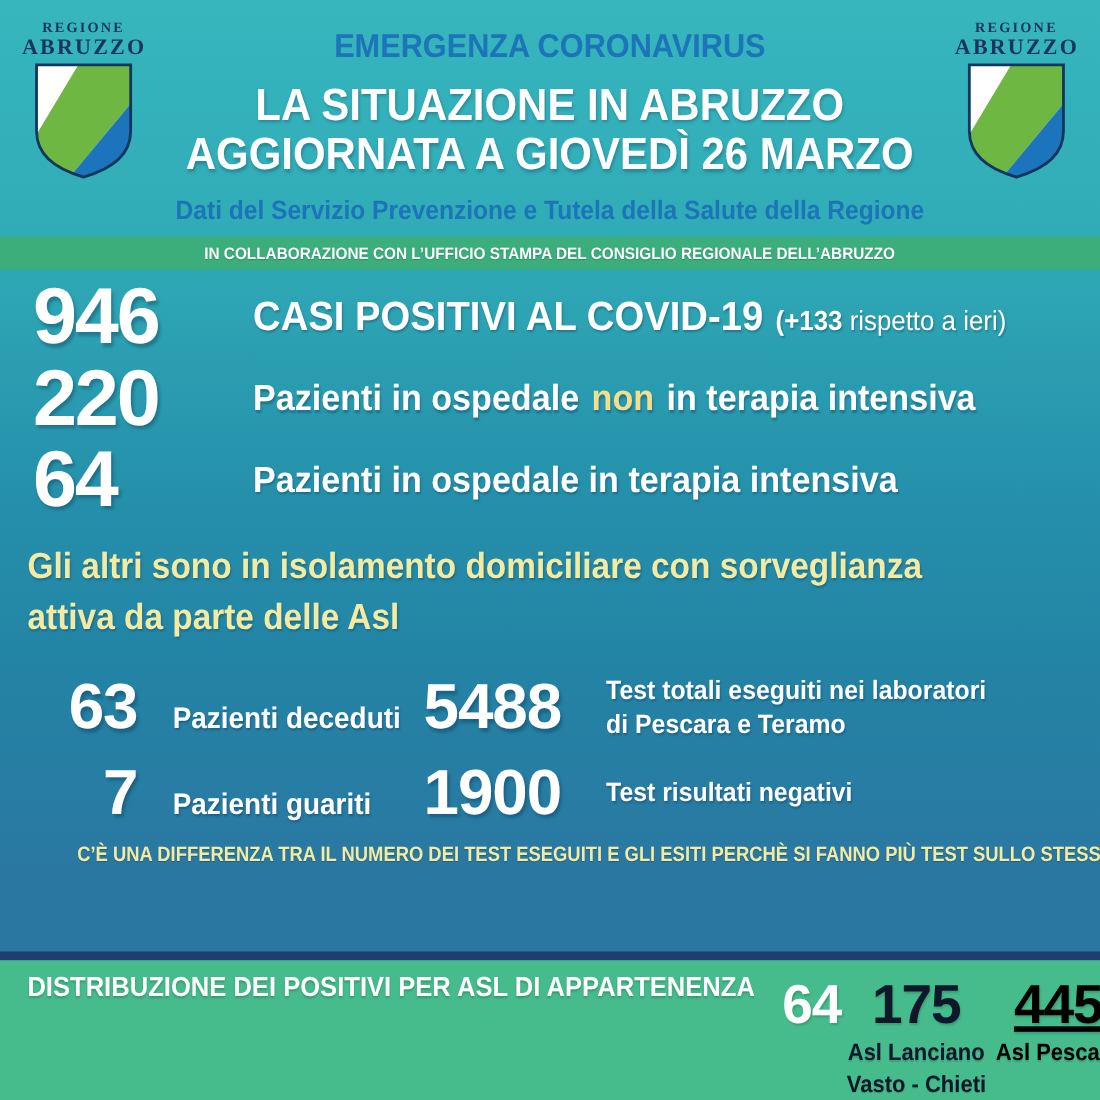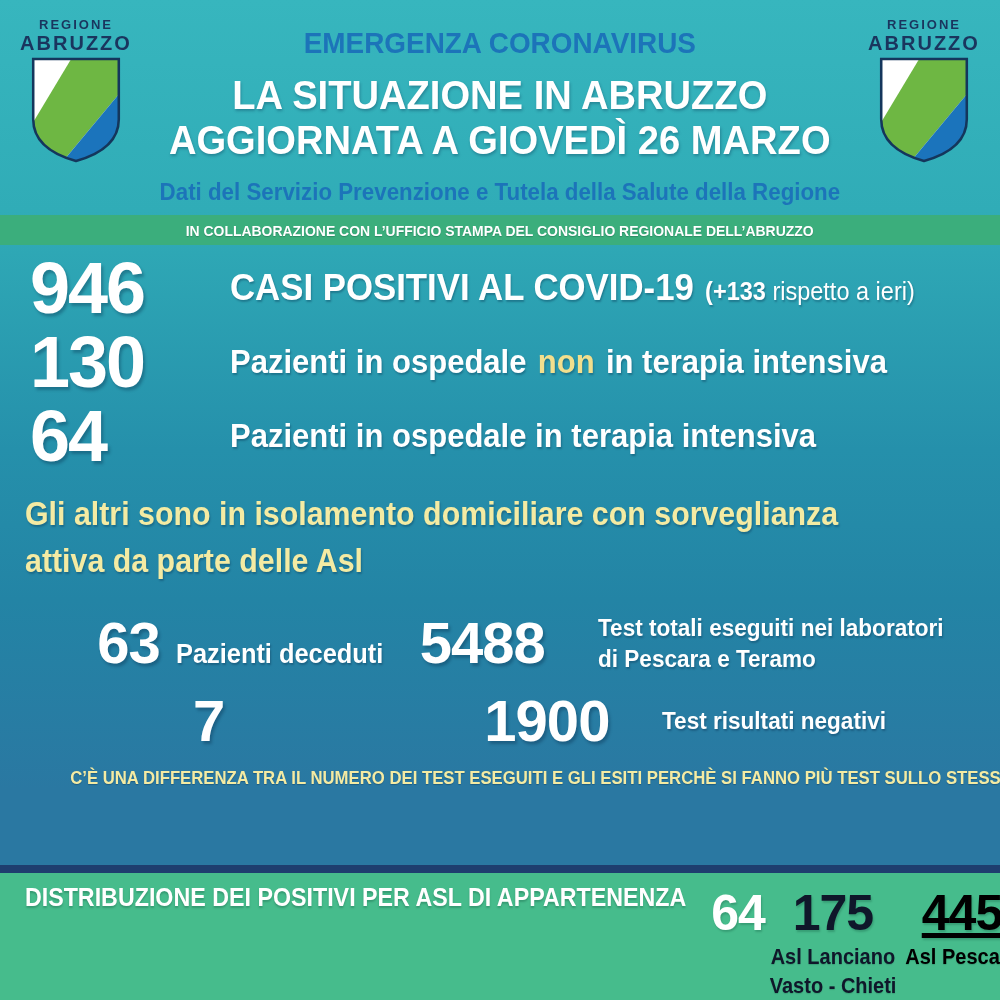--- a/index.html
+++ b/index.html
@@ -6,21 +6,21 @@
   .poster{
     width:1000px;height:1000px;position:relative;overflow:hidden;
     font-family:"Liberation Sans","DejaVu Sans",sans-serif;
     background:linear-gradient(180deg,#37B6BE 0%,#30ACB7 21%,#2590AB 45%,#2384A5 60%,#2A78A2 79%,#2A78A2 100%);
   }
   
   .header{height:215px;position:relative;}
   .logo{position:absolute;top:18px;width:112px;text-align:center;}
   .logo.left{left:20px;}
   .logo.right{right:20px;}
-  .logo-text{font-family:Liberation Sans, sans-serif;font-weight:bold;color:#1A355E;line-height:1.1;}
+  .logo-text{font-family:Liberation Serif, serif;font-weight:bold;color:#1A355E;line-height:1.1;}
   .logo-text .l1{display:block;font-size:13px;letter-spacing:2px;}
   .logo-text .l2{display:block;font-size:20px;letter-spacing:2px;}
   .shield{margin-top:2px;}
   .supertitle{padding-top:26px;text-align:center;color:#1C74B9;font-size:30px;font-weight:bold;}
   .title{{}text-align:center;color:#FFFFFF;font-size:41px;font-weight:bold;line-height:1.1;margin-top:13px;
     text-shadow:1px 2px 3px rgba(0,30,60,.28);}
   .subtitle{text-align:center;color:#1C74B9;font-size:24px;font-weight:bold;margin-top:15px;}
   .sq{display:inline-block;transform:scaleX(.93);transform-origin:center;white-space:nowrap;}
   .sql{display:inline-block;transform:scaleX(.94);transform-origin:left center;}
   
@@ -32,30 +32,30 @@
   .stat-num{width:200px;font-size:72px;font-weight:bold;line-height:1;letter-spacing:-2px;
     text-shadow:2px 3px 3px rgba(0,30,60,.3);}
   .stat-label{font-size:33px;font-weight:bold;text-shadow:1px 2px 2px rgba(0,30,60,.3);display:flex;align-items:baseline;gap:12px;
     transform:scaleX(.94);transform-origin:left center;white-space:nowrap;}
   .stat-label.first{font-size:37px;}
   .delta{font-size:25px;font-weight:normal;}
   .delta b{font-weight:bold;}
   .hl{color:#F2DF8D;}
   .iso-note{margin:18px 0 0 25px;width:940px;color:#F4EBA3;font-size:33px;font-weight:bold;line-height:1.42;
     transform:scaleX(.92);transform-origin:left center;text-shadow:1px 2px 2px rgba(0,30,60,.28);}
-  .row2{display:flex;align-items:center;padding-left:30px;height:64px;justify-content:center;}
+  .row2{display:flex;align-items:center;padding-left:30px;height:64px;}
   .row2.a{margin-top:26px;}
   .row2.b{margin-top:14px;}
   .pair-l{width:355px;display:flex;align-items:baseline;}
   .pair-l .num{width:95px;text-align:right;}
-  .pair-l .lbl{margin-left:16px;font-size:27px;font-weight:bold;text-shadow:1px 2px 2px rgba(0,30,60,.3);}
+  .pair-l .lbl{margin-left:32px;font-size:27px;font-weight:bold;text-shadow:1px 2px 2px rgba(0,30,60,.3);}
   .num{font-size:58px;font-weight:bold;line-height:1;letter-spacing:-1px;text-shadow:2px 3px 3px rgba(0,30,60,.3);}
   .pair-r{display:flex;align-items:center;}
   .pair-r .num{width:148px;text-align:left;}
-  .pair-r .lbl{margin-left:30px;font-size:24px;font-weight:bold;line-height:1.3;text-shadow:1px 2px 2px rgba(0,30,60,.3);}
+  .pair-r .lbl{margin-left:18px;font-size:24px;font-weight:bold;line-height:1.3;text-shadow:1px 2px 2px rgba(0,30,60,.3);}
   .tests-note{margin-top:14px;text-align:center;color:#F4EBA3;font-size:19px;font-weight:bold;
     text-shadow:0 1px 1px rgba(0,30,60,.3);}
   .tests-note .sq{transform:scaleX(.88);}
   
   .divider{height:8px;background:#1E3E6F;}
   .dist{height:189px;background:#46BC8C;display:flex;box-sizing:border-box;padding:10px 0 6px 0;}
   .dist-title{text-align:center;color:#FFFFFF;font-size:25px;font-weight:bold;text-shadow:0 2px 2px rgba(0,50,35,.25);}
   .dist-grid{flex:1;display:grid;grid-template-columns:1.04fr .96fr 1.06fr .94fr;text-align:center;margin-top:4px;}
   .dist-value{font-size:50px;font-weight:bold;line-height:1.05;letter-spacing:-1px;text-shadow:1px 2px 2px rgba(0,50,35,.22);}
   .dist-label{font-size:21.5px;font-weight:bold;line-height:1.35;margin-top:3px;text-shadow:0 1px 1px rgba(0,50,35,.18);}
@@ -131,21 +131,21 @@
 
     <div class="stat-row">
       <div class="stat-num">946</div>
       <div class="stat-label first">
         <span>CASI POSITIVI AL COVID-19</span>
         <span class="delta"><b>(+133</b> <span>rispetto a ieri)</span></span>
       </div>
     </div>
 
     <div class="stat-row">
-      <div class="stat-num">130</div>
+      <div class="stat-num">220</div>
       <div class="stat-label">
         <span>Pazienti in ospedale</span>
         <span class="hl">non</span>
         <span>in terapia intensiva</span>
       </div>
     </div>
 
     <div class="stat-row">
       <div class="stat-num">64</div>
       <div class="stat-label">
@@ -165,20 +165,21 @@
         <div class="lbl">
           <div><span class="sql">Test totali eseguiti nei laboratori</span></div>
           <div><span class="sql">di Pescara e Teramo</span></div>
         </div>
       </div>
     </div>
 
     <div class="row2 b">
       <div class="pair-l">
         <div class="num">7</div>
+        <div class="lbl"><span class="sql">Pazienti guariti</span></div>
       </div>
       <div class="pair-r">
         <div class="num">1900</div>
         <div class="lbl"><span class="sql">Test risultati negativi</span></div>
       </div>
     </div>
 
     <div class="tests-note">
       <span class="sq">C’È UNA DIFFERENZA TRA IL NUMERO DEI TEST ESEGUITI E GLI ESITI PERCHÈ SI FANNO PIÙ TEST SULLO STESSO PAZIENTE</span>
     </div>

